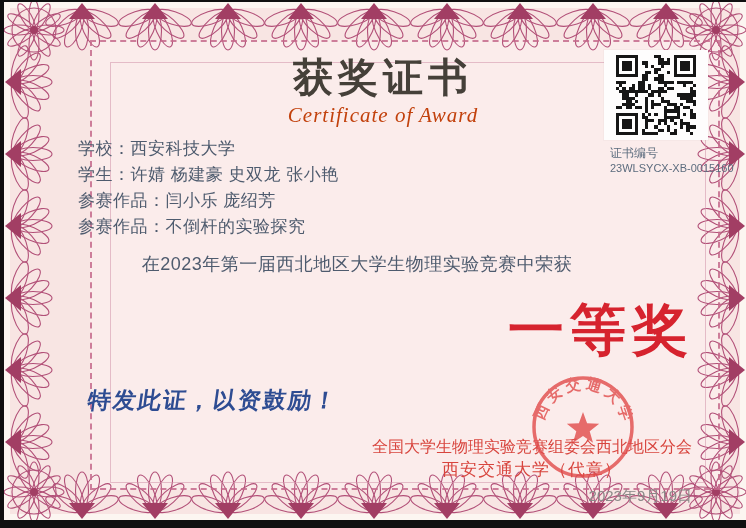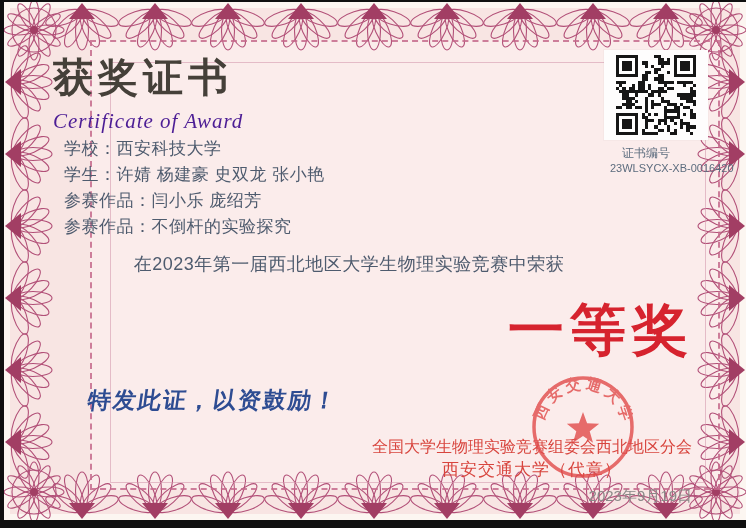--- a/index.html
+++ b/index.html
@@ -22,37 +22,37 @@
   .lace-solid{fill:var(--lace-solid,#a23e64);}
   .frame-dashed{
     position:absolute;left:86px;top:38px;right:26px;bottom:30px;
     border:2px dashed rgba(198,106,140,.85);z-index:3;
   }
   .frame-thin{
     position:absolute;left:106px;top:60px;right:40px;bottom:37px;
     border:1px solid rgba(209,148,170,.55);z-index:3;
   }
   .content{position:absolute;z-index:4;}
-  .title-wrap{left:49px;top:54px;width:620px;text-align:left;}
+  .title-wrap{left:69px;top:54px;width:620px;text-align:center;}
   .cert-title{
     font-family:"Liberation Serif","DejaVu Serif",serif;
     font-size:40px;font-weight:bold;letter-spacing:5px;
     color:var(--title-ink,#454039);line-height:1.1;
   }
   .cert-subtitle{
     font-family:"Liberation Serif","DejaVu Serif",serif;
-    font-style:italic;font-size:21px;color:#4c1d95;margin-top:9px;letter-spacing:1px;
+    font-style:italic;font-size:21px;color:#c2410c;margin-top:3px;letter-spacing:1px;
   }
   .qr-wrap{left:600px;top:48px;width:112px;}
   .qr-white{width:104px;height:90px;background:#fefdfd;display:flex;align-items:center;justify-content:center;box-shadow:0 0 0 1px rgba(0,0,0,0.02);}
-  .qr-label{margin:5px 0 0 18px;font-size:12px;color:var(--certno-gray,#5c6c7e);}
+  .qr-label{margin:5px 0 0 6px;font-size:12px;color:var(--certno-gray,#5c6c7e);}
   .qr-number{margin-left:6px;font-size:11px;color:var(--certno-gray,#5c6c7e);white-space:nowrap;}
-  .fields{left:60px;top:134px;}
+  .fields{left:74px;top:134px;}
   .field-row{font-size:17px;line-height:26px;color:var(--text-blue,#4e5b6e);letter-spacing:0.5px;}
-  .statement-wrap{left:25px;top:250px;width:640px;text-align:center;}
+  .statement-wrap{left:25px;top:250px;width:640px;text-align:center;padding-left:8px;}
   .statement{font-size:18px;color:var(--text-blue,#4e5b6e);letter-spacing:0.5px;}
   .award-wrap{left:50px;top:296px;width:640px;text-align:right;}
   .award{
     font-size:56px;font-weight:bold;color:var(--award-red,#d6232e);
     letter-spacing:6px;line-height:1.15;
   }
   .motto{
     left:82px;top:383px;
     font-family:"Liberation Serif","DejaVu Serif",serif;
     font-size:23px;font-weight:bold;color:var(--motto-blue,#2e4c92);
@@ -1170,21 +1170,21 @@
           <rect x="2" y="2" width="3" height="3" fill="var(--qr-dark)"></rect>
           <rect x="18" y="0" width="7" height="7" fill="var(--qr-dark)"></rect>
           <rect x="19" y="1" width="5" height="5" fill="#ffffff"></rect>
           <rect x="20" y="2" width="3" height="3" fill="var(--qr-dark)"></rect>
           <rect x="0" y="18" width="7" height="7" fill="var(--qr-dark)"></rect>
           <rect x="1" y="19" width="5" height="5" fill="#ffffff"></rect>
           <rect x="2" y="20" width="3" height="3" fill="var(--qr-dark)"></rect>
         </svg>
     </div>
     <div class="qr-label">证书编号</div>
-    <div class="qr-number">23WLSYCX-XB-0016420</div>
+    <div class="qr-number">23WLSYCX-XB-0015160</div>
   </div>
 
   <div class="content fields">
     <div class="field-row"><span>学校：</span><span>西安科技大学</span></div>
     <div class="field-row"><span>学生：</span><span>许婧 杨建豪 史双龙 张小艳</span></div>
     <div class="field-row"><span>参赛作品：</span><span>闫小乐 庞绍芳</span></div>
     <div class="field-row"><span>参赛作品：</span><span>不倒杆的实验探究</span></div>
   </div>
 
   <div class="content statement-wrap">

